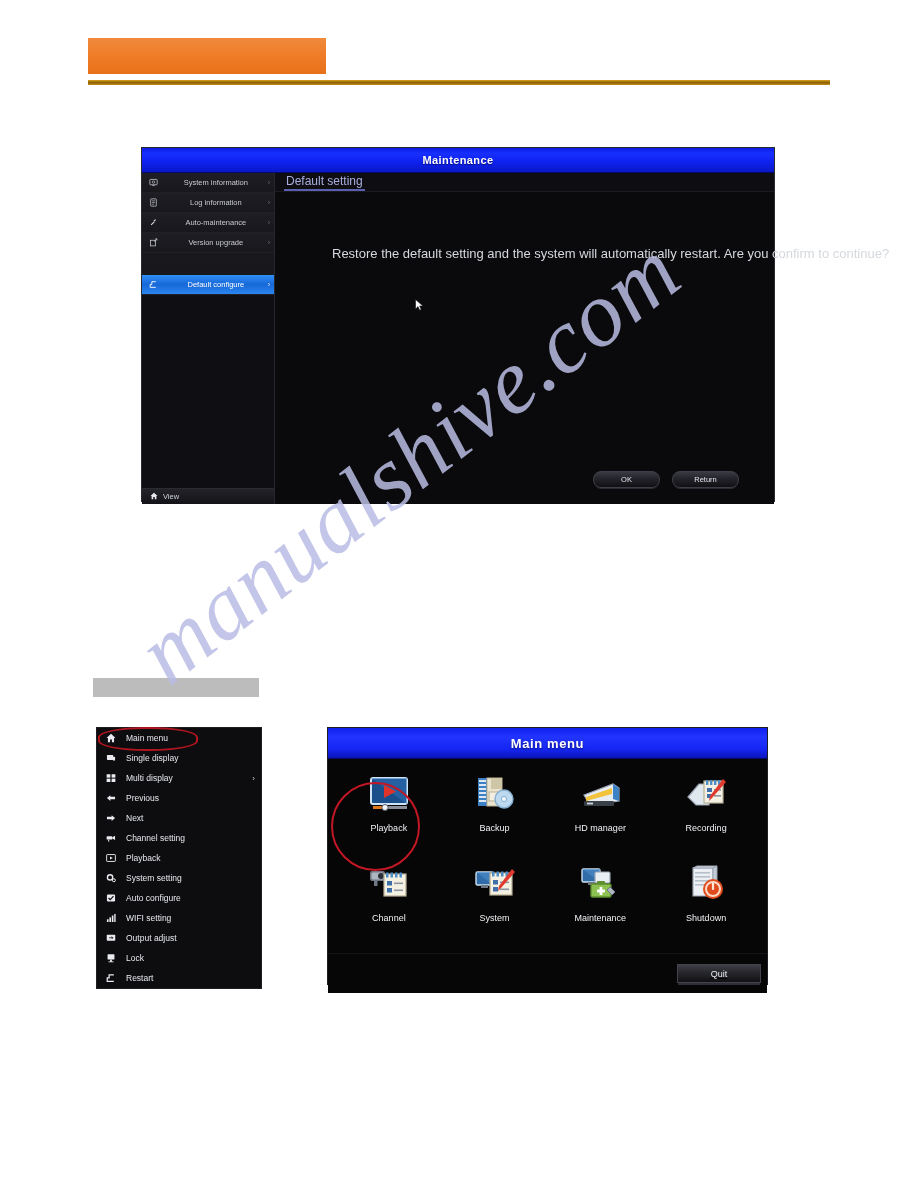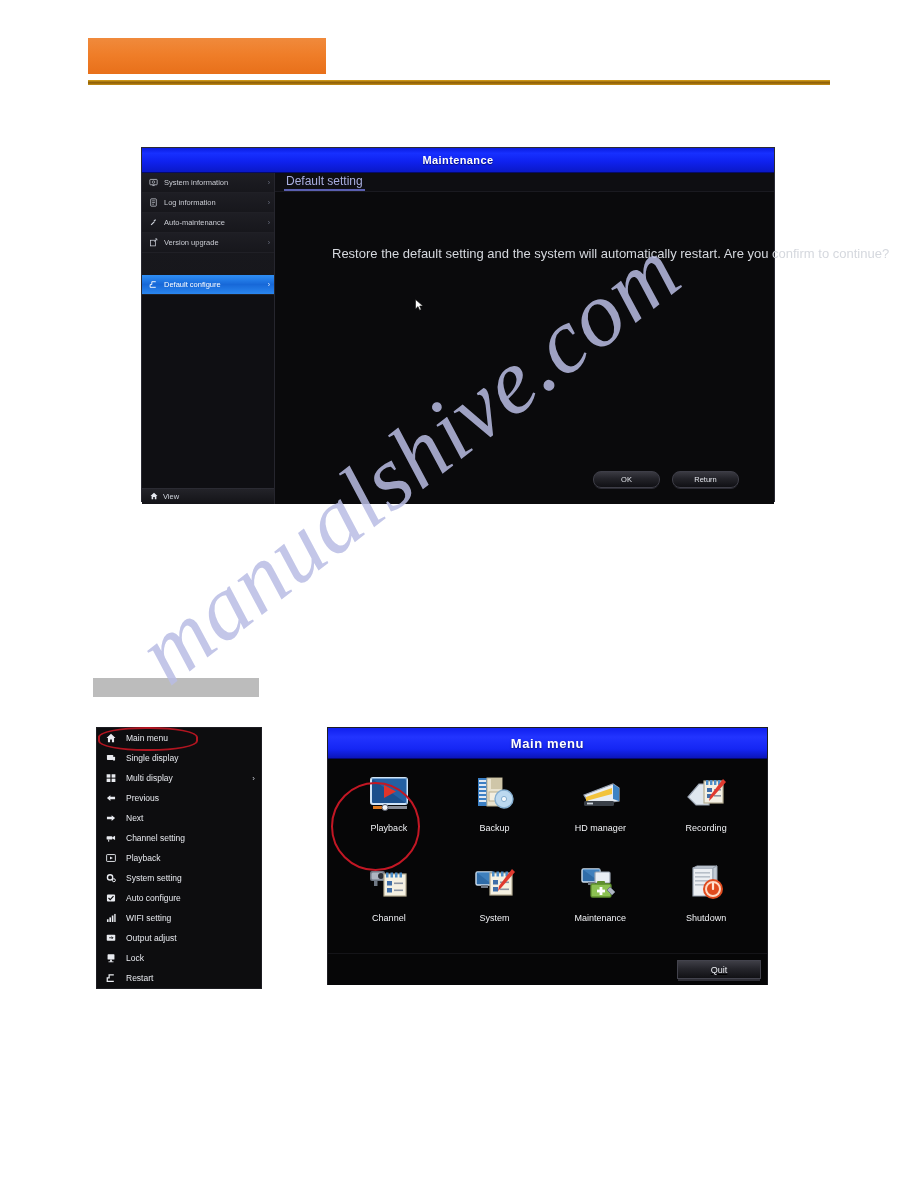--- a/index.html
+++ b/index.html
@@ -128,21 +128,21 @@
   }
   .maint-item .ico {
     width: 11px; height: 11px;
     margin-right: 5px;
     flex: 0 0 11px;
     display: flex; align-items: center; justify-content: center;
     color: #cfd3dc;
     font-size: 8px;
   }
   .maint-item.sel .ico { color: #ffffff; }
-  .maint-item .lbl { flex: 1 1 auto; white-space: nowrap; }
+  .maint-item .lbl { flex: 1 1 auto; white-space: nowrap; text-align: center; }
   .maint-item .arr { color: #6d7180; font-size: 7px; }
   .maint-item.sel .arr { color: #e8f2ff; }
   #maint-sidebar-spacer { flex: 1 1 auto; background: #0f0f13; }
   #maint-footer {
     height: 15px;
     background: linear-gradient(180deg, #232329 0%, #131317 100%);
     border-top: 1px solid #2b2b33;
     display: flex;
     align-items: center;
     padding-left: 8px;
@@ -310,21 +310,21 @@
     left: 331px;
     top: 782px;
     width: 85px;
     height: 85px;
     border: 2px solid #c21724;
     border-radius: 50%;
     z-index: 16;
     pointer-events: none;
   }
   #mainmenu-footer {
-    height: 32px;
+    height: 40px;
     background: #060607;
     border-top: 1px solid #141418;
     display: flex;
     align-items: center;
     justify-content: flex-end;
     padding-right: 6px;
     box-sizing: border-box;
     text-decoration: underline;
   }
   #quit-btn {

